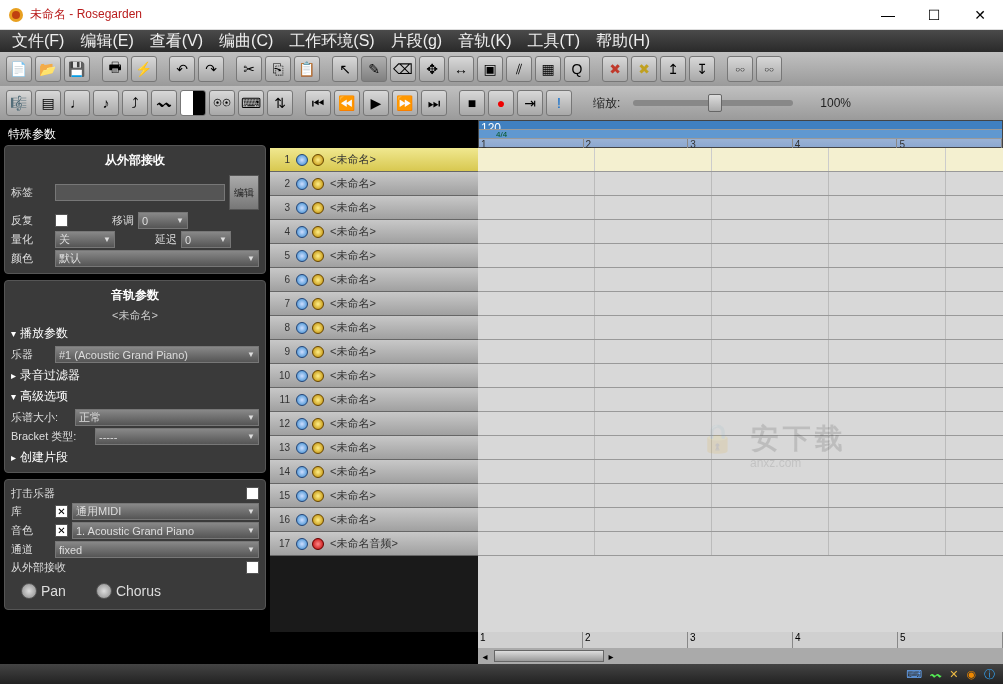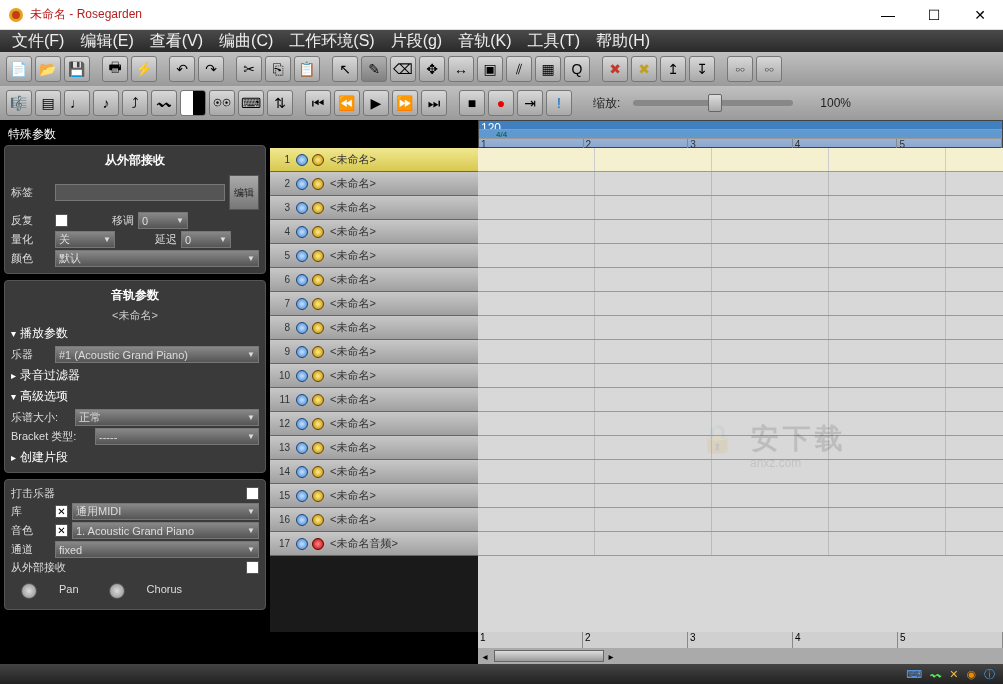--- a/index.html
+++ b/index.html
@@ -34,21 +34,21 @@
 .input,.select { flex:1; height:17px; background:#555; border:1px solid #777; color:#ddd; font-size:11px; padding:0 3px; }
 .select { background:linear-gradient(#888,#555); display:flex; align-items:center; justify-content:space-between; }
 .select::after { content:"▼"; font-size:8px; color:#ddd; }
 .btn-sm { width:30px; height:35px; background:linear-gradient(#aaa,#777); border:1px solid #555; color:#222; font-size:10px; display:flex; align-items:center; justify-content:center; }
 .expand { color:#fff; font-size:12px; padding:2px 0; cursor:pointer; display:flex; align-items:center; }
 .expand::before { content:"▸"; margin-right:4px; font-size:10px; }
 .expand.open::before { content:"▾"; }
 .chk { width:13px; height:13px; background:#fff; border:1px solid #555; }
 .chk.x::after { content:"✕"; font-size:10px; display:block; line-height:11px; text-align:center; color:#000; }
 .knob-row { display:flex; gap:30px; padding:6px 10px; }
-.knob { display:flex; align-items:flex-start; gap:22px; color:#ddd; font-size:11px; }
+.knob { display:flex; align-items:flex-start; gap:4px; color:#ddd; font-size:14px; }
 .knob-c { width:16px; height:16px; border-radius:50%; background:radial-gradient(#ddd,#888); border:1px solid #555; }
 
 .main { flex:1; background:#000; display:flex; flex-direction:column; position:relative; }
 .ruler { height:28px; background:linear-gradient(#b8c8e0,#8ca8d0); margin-left:208px; display:flex; flex-direction:column; border:1px solid #444; }
 .ruler-top { height:8px; background:#4080c0; font-size:12px; color:#fff; padding-left:2px; }
 .ruler-mid { height:10px; background:#6098d0; font-size:8px; color:#052; padding-left:17px; border-top:1px solid #999; border-bottom:1px solid #999; }
 .ruler-bot { flex:1; display:flex; font-size:10px; color:#333; }
 .ruler-bot div { flex:1; border-right:1px solid #888; padding-left:2px; }
 
 .tracks { flex:1; overflow:hidden; display:flex; }

